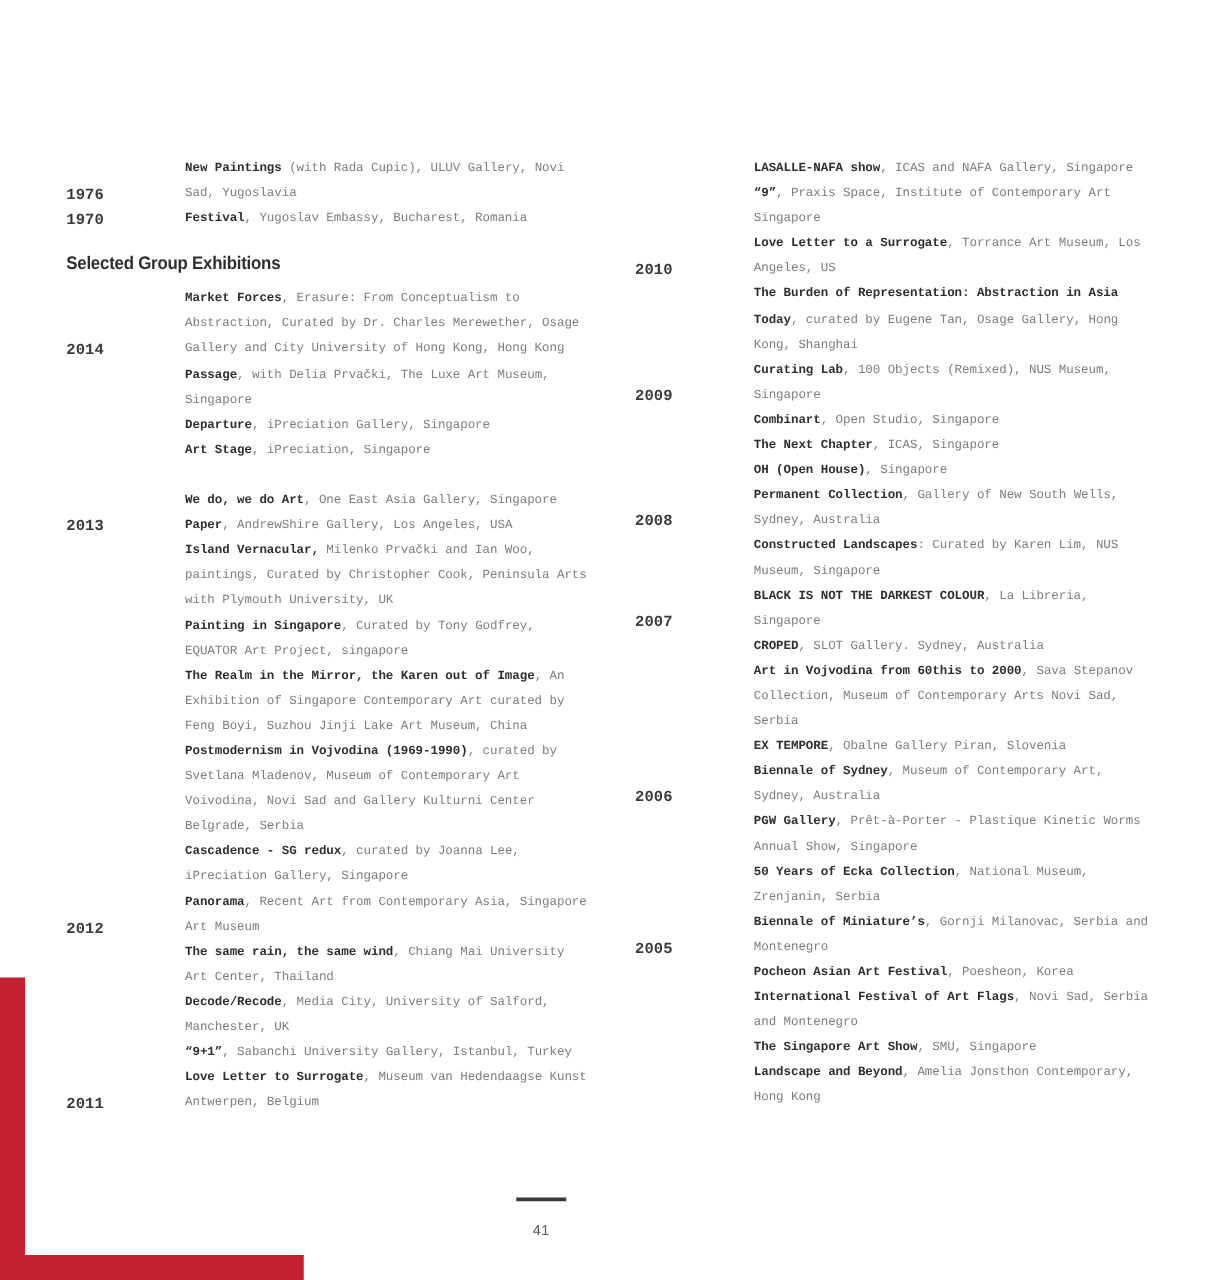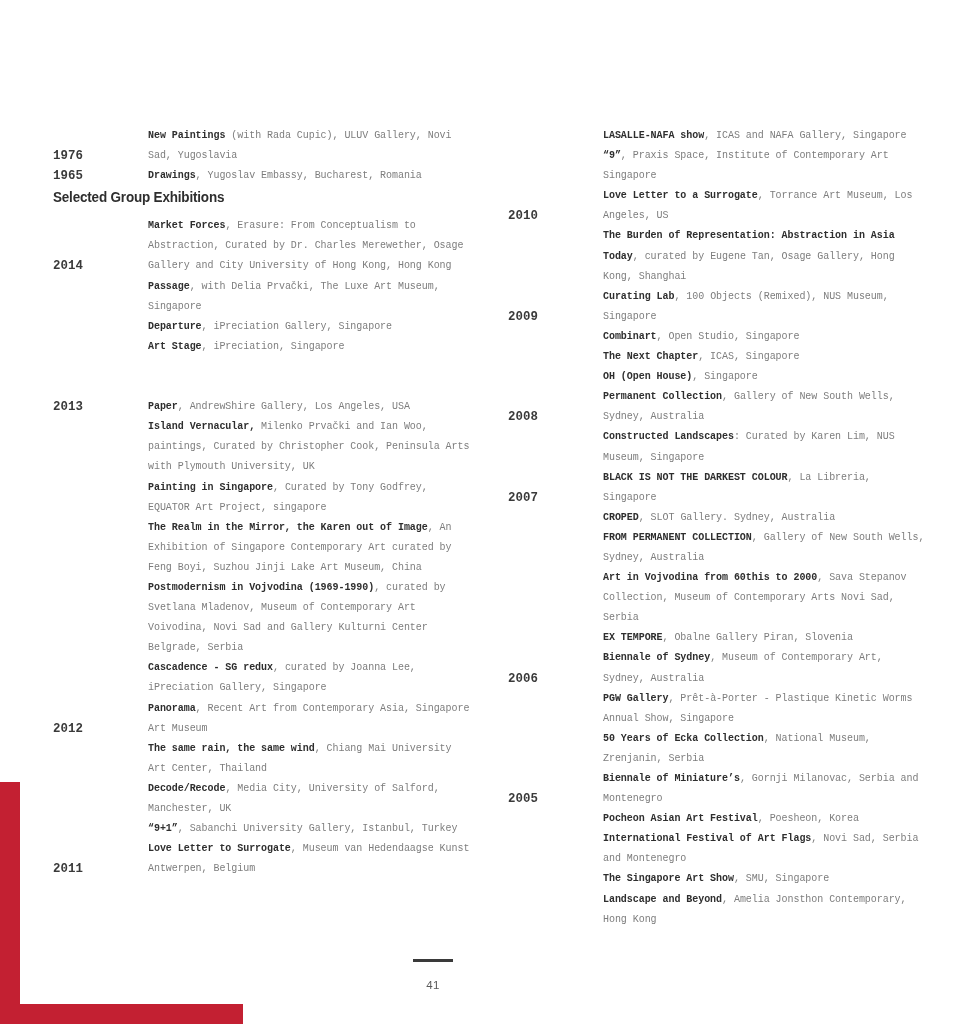--- a/index.html
+++ b/index.html
@@ -68,21 +68,21 @@
     letter-spacing: -0.2px;
     line-height: 20px;
     margin: 0;
     padding: 0;
     transform: scaleX(0.93);
     transform-origin: left center;
     white-space: nowrap;
   }
   .heading-row {
     height: 20px;
-    margin-top: 1px;
+    margin-top: 15px;
     margin-bottom: 9px;
   }
 
   
   .entry {
     display: flex;
     align-items: flex-end;
     font-size: 12.4px;
     line-height: 20.1px;
     font-family: Liberation Mono, monospace;
@@ -142,22 +142,22 @@
     <div class="rb-h"></div>
   </div>
 
   <div class="column" id="column-left">
     <div id="left-solo-entries">
         <div class="entry">
           <div class="year">1976</div>
           <div class="body"><b>New Paintings</b><span> (with Rada Cupic), ULUV Gallery, Novi Sad, Yugoslavia</span></div>
         </div>
         <div class="entry">
-          <div class="year">1965</div>
-          <div class="body"><b>Drawings</b><span>, Yugoslav Embassy, Bucharest, Romania</span></div>
+          <div class="year">1970</div>
+          <div class="body"><b>Festival</b><span>, Yugoslav Embassy, Bucharest, Romania</span></div>
         </div>
       </div>
     <div class="heading-row">
       <div class="section-heading">Selected Group Exhibitions</div>
     </div>
     <div id="left-group-entries">
         <div class="entry">
           <div class="year">2014</div>
           <div class="body"><b>Market Forces</b><span>, Erasure: From Conceptualism to Abstraction, Curated by Dr. Charles Merewether, Osage Gallery and City University of Hong Kong, Hong Kong</span></div>
         </div>
@@ -171,20 +171,21 @@
         </div>
         <div class="entry">
           <div class="year blank">&nbsp;</div>
           <div class="body"><b>Art Stage</b><span>, iPreciation, Singapore</span></div>
         </div>
         <div class="entry">
           <div class="year blank">&nbsp;</div>
         </div>
         <div class="entry">
           <div class="year blank">&nbsp;</div>
+          <div class="body"><b>We do, we do Art</b><span>, One East Asia Gallery, Singapore</span></div>
         </div>
         <div class="entry">
           <div class="year">2013</div>
           <div class="body"><b>Paper</b><span>, AndrewShire Gallery, Los Angeles, USA</span></div>
         </div>
         <div class="entry">
           <div class="year blank">&nbsp;</div>
           <div class="body"><b>Island Vernacular,</b><span> Milenko Prvački and Ian Woo, paintings, Curated by Christopher Cook, Peninsula Arts with Plymouth University, UK</span></div>
         </div>
         <div class="entry">
@@ -268,24 +269,20 @@
           <div class="year blank">&nbsp;</div>
           <div class="body"><b>Constructed Landscapes</b><span>: Curated by Karen Lim, NUS Museum, Singapore</span></div>
         </div>
         <div class="entry">
           <div class="year">2007</div>
           <div class="body"><b>BLACK IS NOT THE DARKEST COLOUR</b><span>, La Libreria, Singapore</span></div>
         </div>
         <div class="entry">
           <div class="year blank">&nbsp;</div>
           <div class="body"><b>CROPED</b><span>, SLOT Gallery. Sydney, Australia</span></div>
-        </div>
-        <div class="entry">
-          <div class="year blank">&nbsp;</div>
-          <div class="body"><b>FROM PERMANENT COLLECTION</b><span>, Gallery of New South Wells, Sydney, Australia</span></div>
         </div>
         <div class="entry">
           <div class="year blank">&nbsp;</div>
           <div class="body"><b>Art in Vojvodina from 60this to 2000</b><span>, Sava Stepanov Collection, Museum of Contemporary Arts Novi Sad, Serbia</span></div>
         </div>
         <div class="entry">
           <div class="year blank">&nbsp;</div>
           <div class="body"><b>EX TEMPORE</b><span>, Obalne Gallery Piran, Slovenia</span></div>
         </div>
         <div class="entry">

